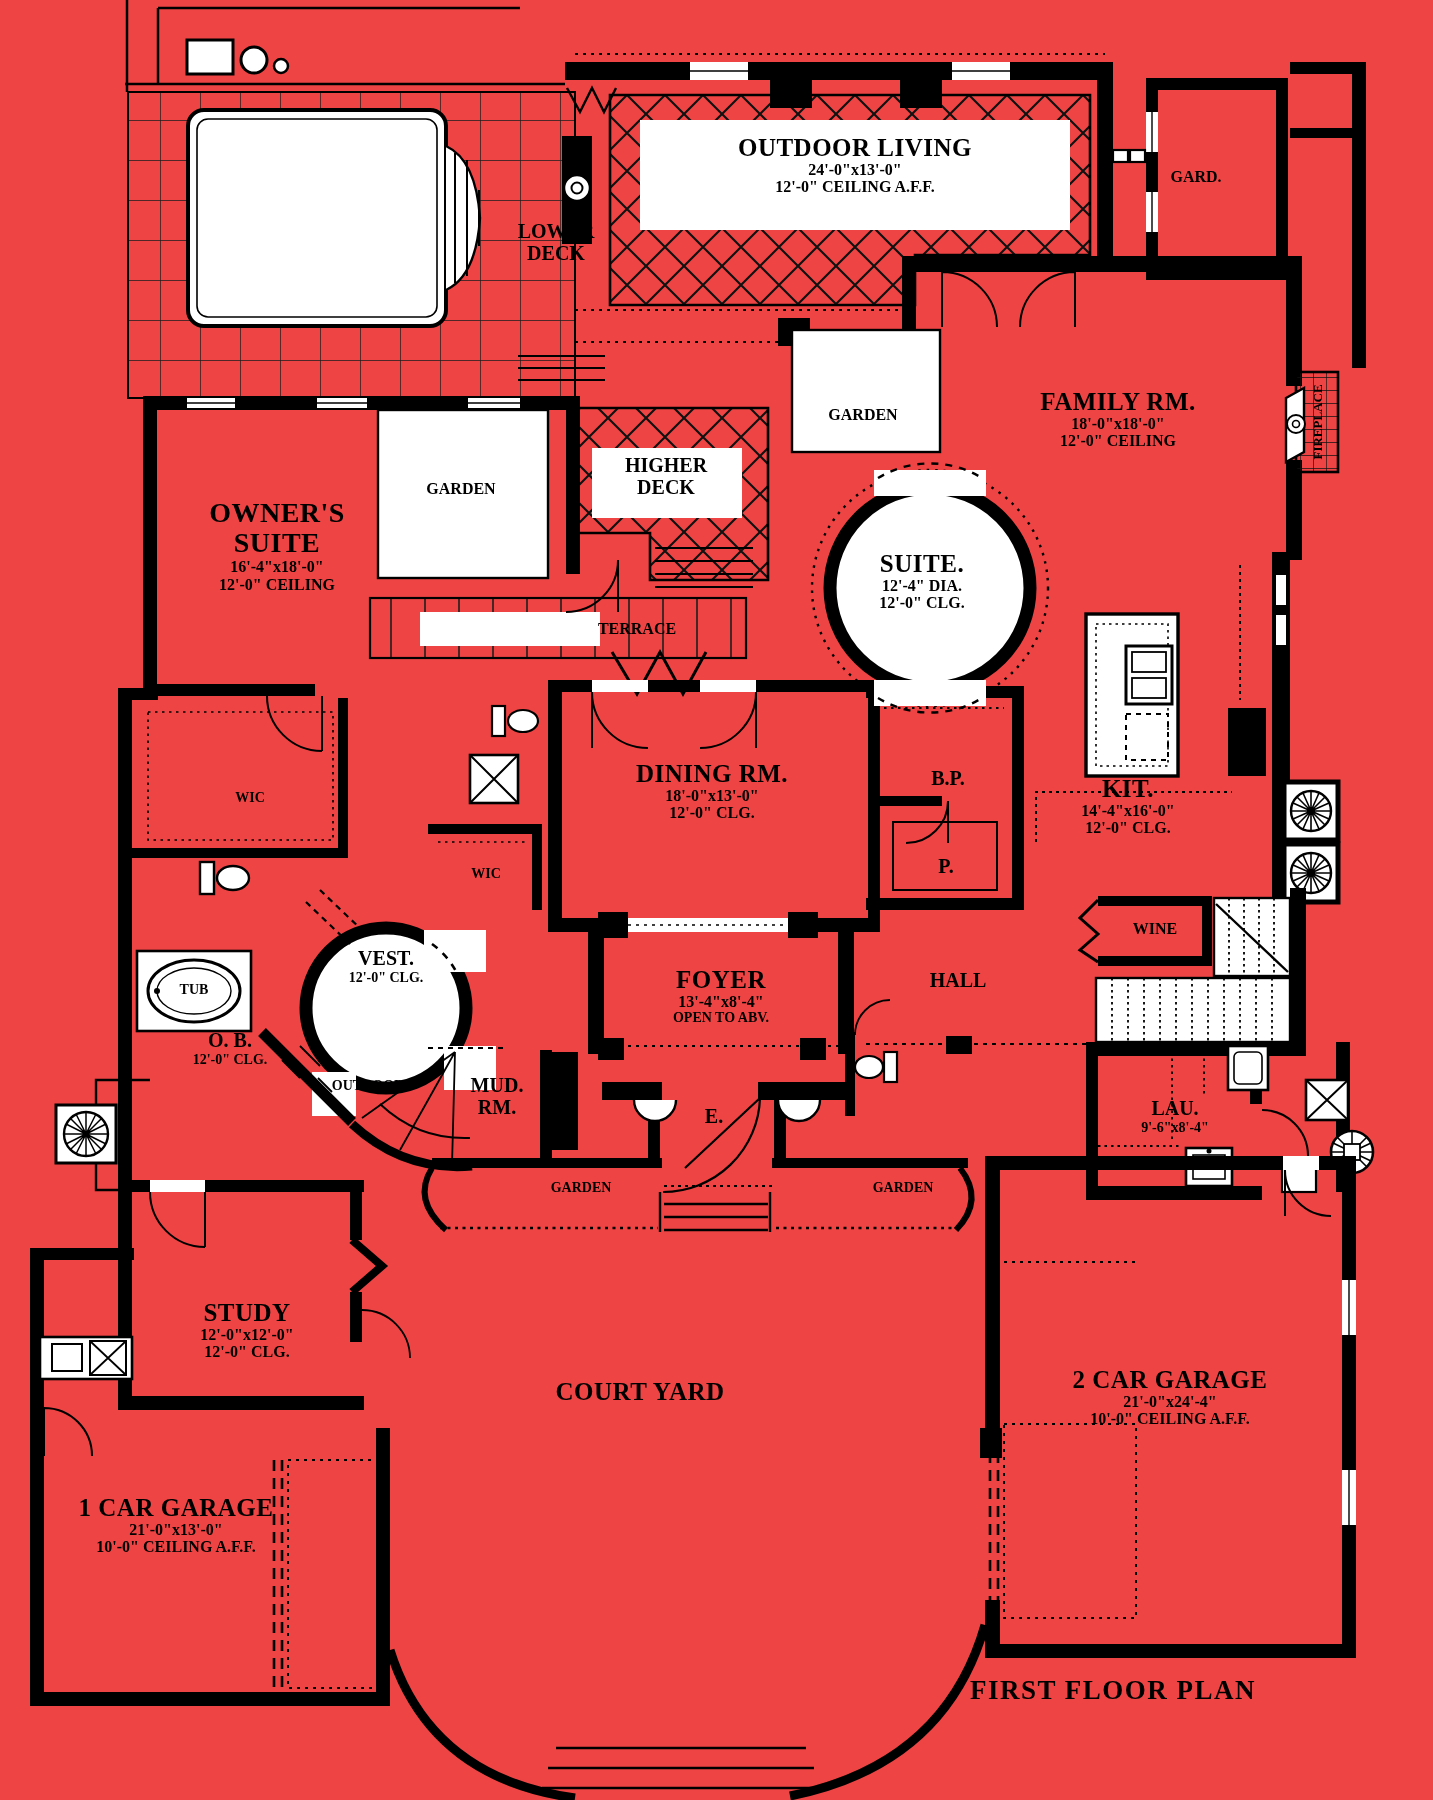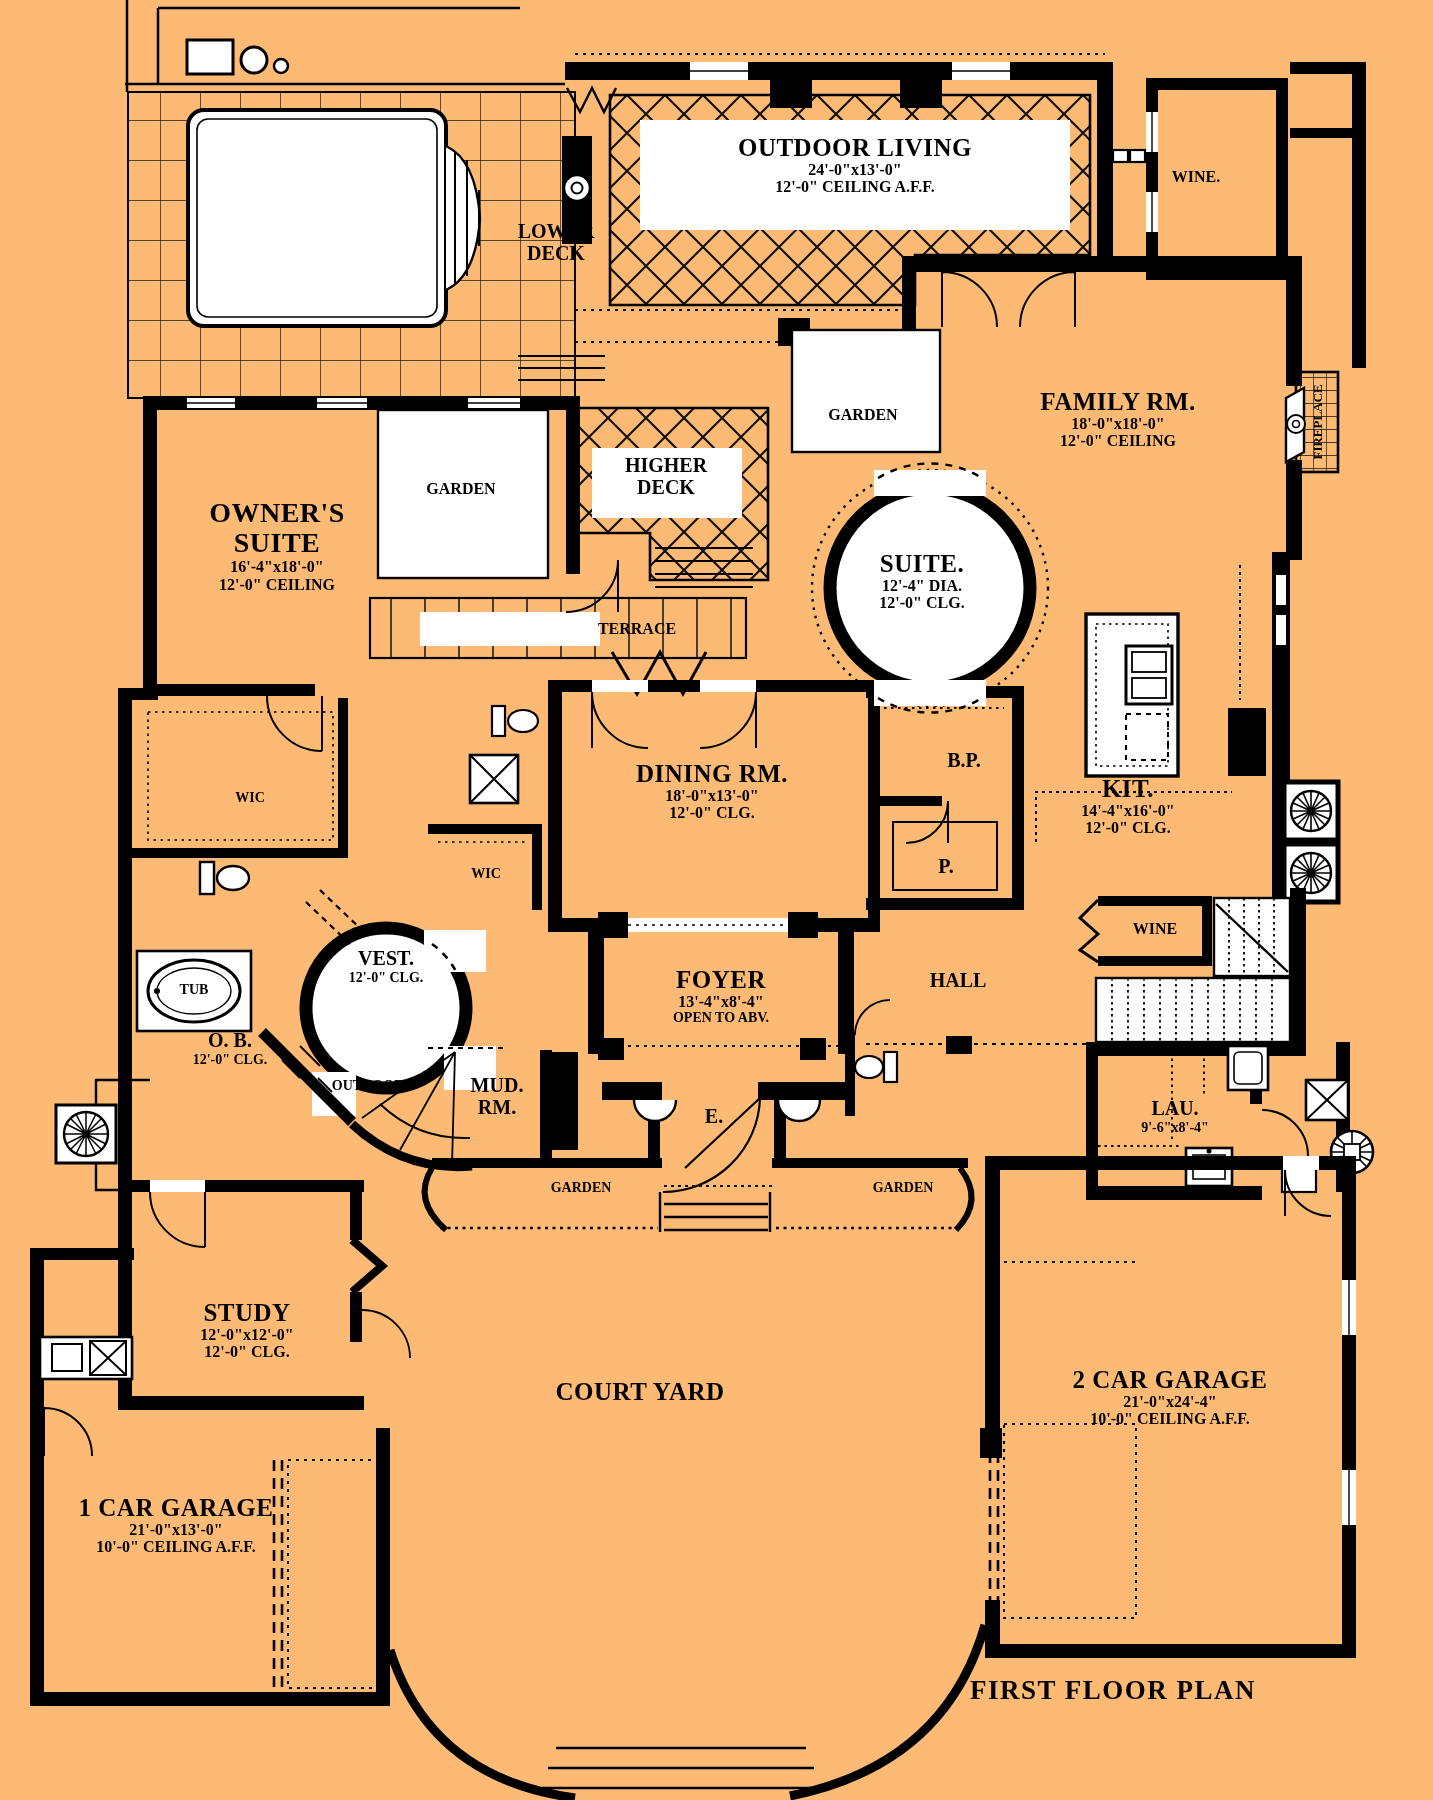--- a/index.html
+++ b/index.html
@@ -1,16 +1,16 @@
 <!DOCTYPE html>
 <html><head>
 <meta charset="utf-8">
 <style>
   html,body{margin:0;padding:0;background:#fff;}
-  #plan{position:relative;width:1433px;height:1800px;background:#fdba74;overflow:hidden;
+  #plan{position:relative;width:1433px;height:1800px;background:#ef4444;overflow:hidden;
         font-family:"Liberation Serif", serif; color:#000;}
   #plan svg{position:absolute;left:0;top:0;}
   .lbl{position:absolute;transform:translateX(-50%);text-align:center;white-space:nowrap;
        font-weight:bold;line-height:1.08;z-index:5;}
   .lbl span{display:block;}
   .rn-xl{font-size:28px;letter-spacing:.5px;}
   .rn-lg{font-size:25px;letter-spacing:.5px;}
   .rn-md{font-size:20px;}
   .rn-sm{font-size:16px;}
   .rn-xs{font-size:14px;}
@@ -397,21 +397,21 @@
   <span class="rd">24'-0"x13'-0"</span>
   <span class="rd">12'-0" CEILING A.F.F.</span>
 </div>
 
 <div class="lbl" style="left:556px;top:221px;">
   <span class="rn-md">LOWER</span>
   <span class="rn-md">DECK</span>
 </div>
 
 <div class="lbl" style="left:1196px;top:168px;">
-  <span class="rn-sm">WINE.</span>
+  <span class="rn-sm">GARD.</span>
 </div>
 
 <div class="lbl" style="left:1118px;top:388px;">
   <span class="rn-lg">FAMILY RM.</span>
   <span class="rd">18'-0"x18'-0"</span>
   <span class="rd">12'-0" CEILING</span>
 </div>
 
 <div class="lbl rot" style="left:1318px;top:422px;font-size:13px;">
   <span>FIREPLACE</span>
@@ -454,21 +454,21 @@
 <div class="lbl" style="left:486px;top:866px;">
   <span class="rn-xs">WIC</span>
 </div>
 
 <div class="lbl" style="left:712px;top:760px;">
   <span class="rn-lg">DINING RM.</span>
   <span class="rd">18'-0"x13'-0"</span>
   <span class="rd">12'-0" CLG.</span>
 </div>
 
-<div class="lbl" style="left:948px;top:750px;margin-left:16px;">
+<div class="lbl" style="left:948px;top:768px;">
   <span class="rn-md">B.P.</span>
 </div>
 
 <div class="lbl" style="left:946px;top:856px;">
   <span class="rn-md">P.</span>
 </div>
 
 <div class="lbl" style="left:1128px;top:775px;">
   <span class="rn-lg">KIT.</span>
   <span class="rd">14'-4"x16'-0"</span>

